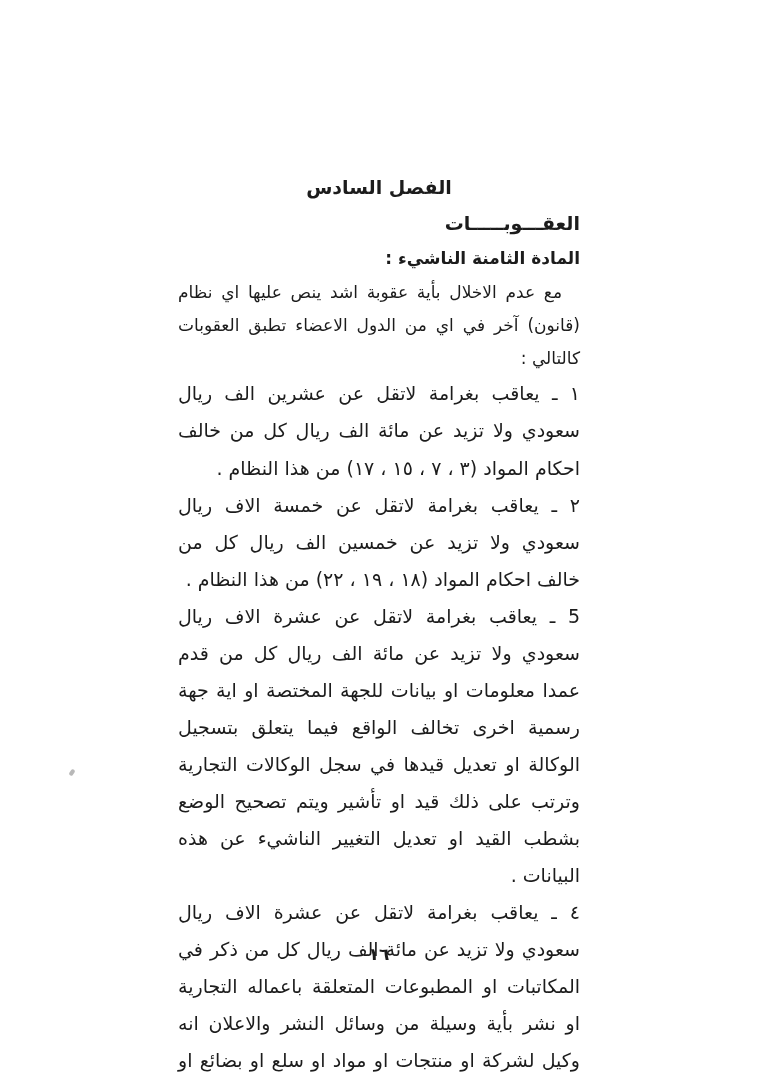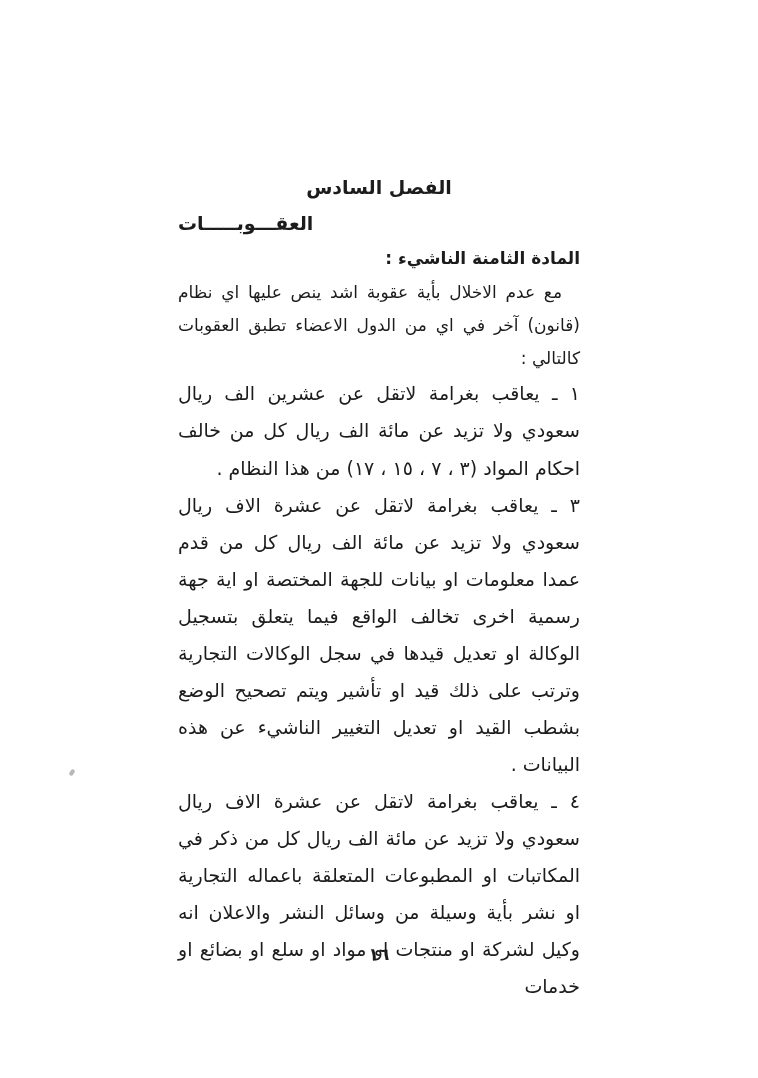--- a/index.html
+++ b/index.html
@@ -25,21 +25,21 @@
     direction: rtl;
   }
   .chapter-title {
     text-align: center;
     font-size: 19px;
     font-weight: bold;
     margin: 0 0 14px 0;
     letter-spacing: 0.5px;
   }
   .section-title {
-    text-align: left;
+    text-align: right;
     font-size: 19px;
     font-weight: bold;
     margin: 0 0 14px 0;
   }
   .article-heading {
     text-align: right;
     font-size: 17px;
     font-weight: bold;
     margin: 0 0 8px 0;
   }
@@ -97,23 +97,27 @@
 
     <p class="intro">مع عدم الاخلال بأية عقوبة اشد ينص عليها اي نظام (قانون) آخر في اي من الدول الاعضاء تطبق العقوبات كالتالي :</p>
 
     <div>
 
       <p class="item">
         <span class="marker">١ ـ</span>
         <span>يعاقب بغرامة لاتقل عن عشرين الف ريال سعودي ولا تزيد عن مائة الف ريال كل من خالف احكام المواد (٣ ، ٧ ، ١٥ ، ١٧) من هذا النظام .</span>
       </p>
 
+      <p class="item">
+        <span class="marker">٢ ـ</span>
+        <span>يعاقب بغرامة لاتقل عن خمسة الاف ريال سعودي ولا تزيد عن خمسين الف ريال كل من خالف احكام المواد (١٨ ، ١٩ ، ٢٢) من هذا النظام .</span>
+      </p>
 
       <p class="item">
-        <span class="marker">٣ ـ</span>
+        <span class="marker">5 ـ</span>
         <span>يعاقب بغرامة لاتقل عن عشرة الاف ريال سعودي ولا تزيد عن مائة الف ريال كل من قدم عمدا معلومات او بيانات للجهة المختصة او اية جهة رسمية اخرى تخالف الواقع فيما يتعلق بتسجيل الوكالة او تعديل قيدها في سجل الوكالات التجارية وترتب على ذلك قيد او تأشير ويتم تصحيح الوضع بشطب القيد او تعديل التغيير الناشيء عن هذه البيانات .</span>
       </p>
 
       <p class="item">
         <span class="marker">٤ ـ</span>
         <span>يعاقب بغرامة لاتقل عن عشرة الاف ريال سعودي ولا تزيد عن مائة الف ريال كل من ذكر في المكاتبات او المطبوعات المتعلقة باعماله التجارية او نشر بأية وسيلة من وسائل النشر والاعلان انه وكيل لشركة او منتجات او مواد او سلع او بضائع او خدمات</span>
       </p>
 
     </div>
   </div>

